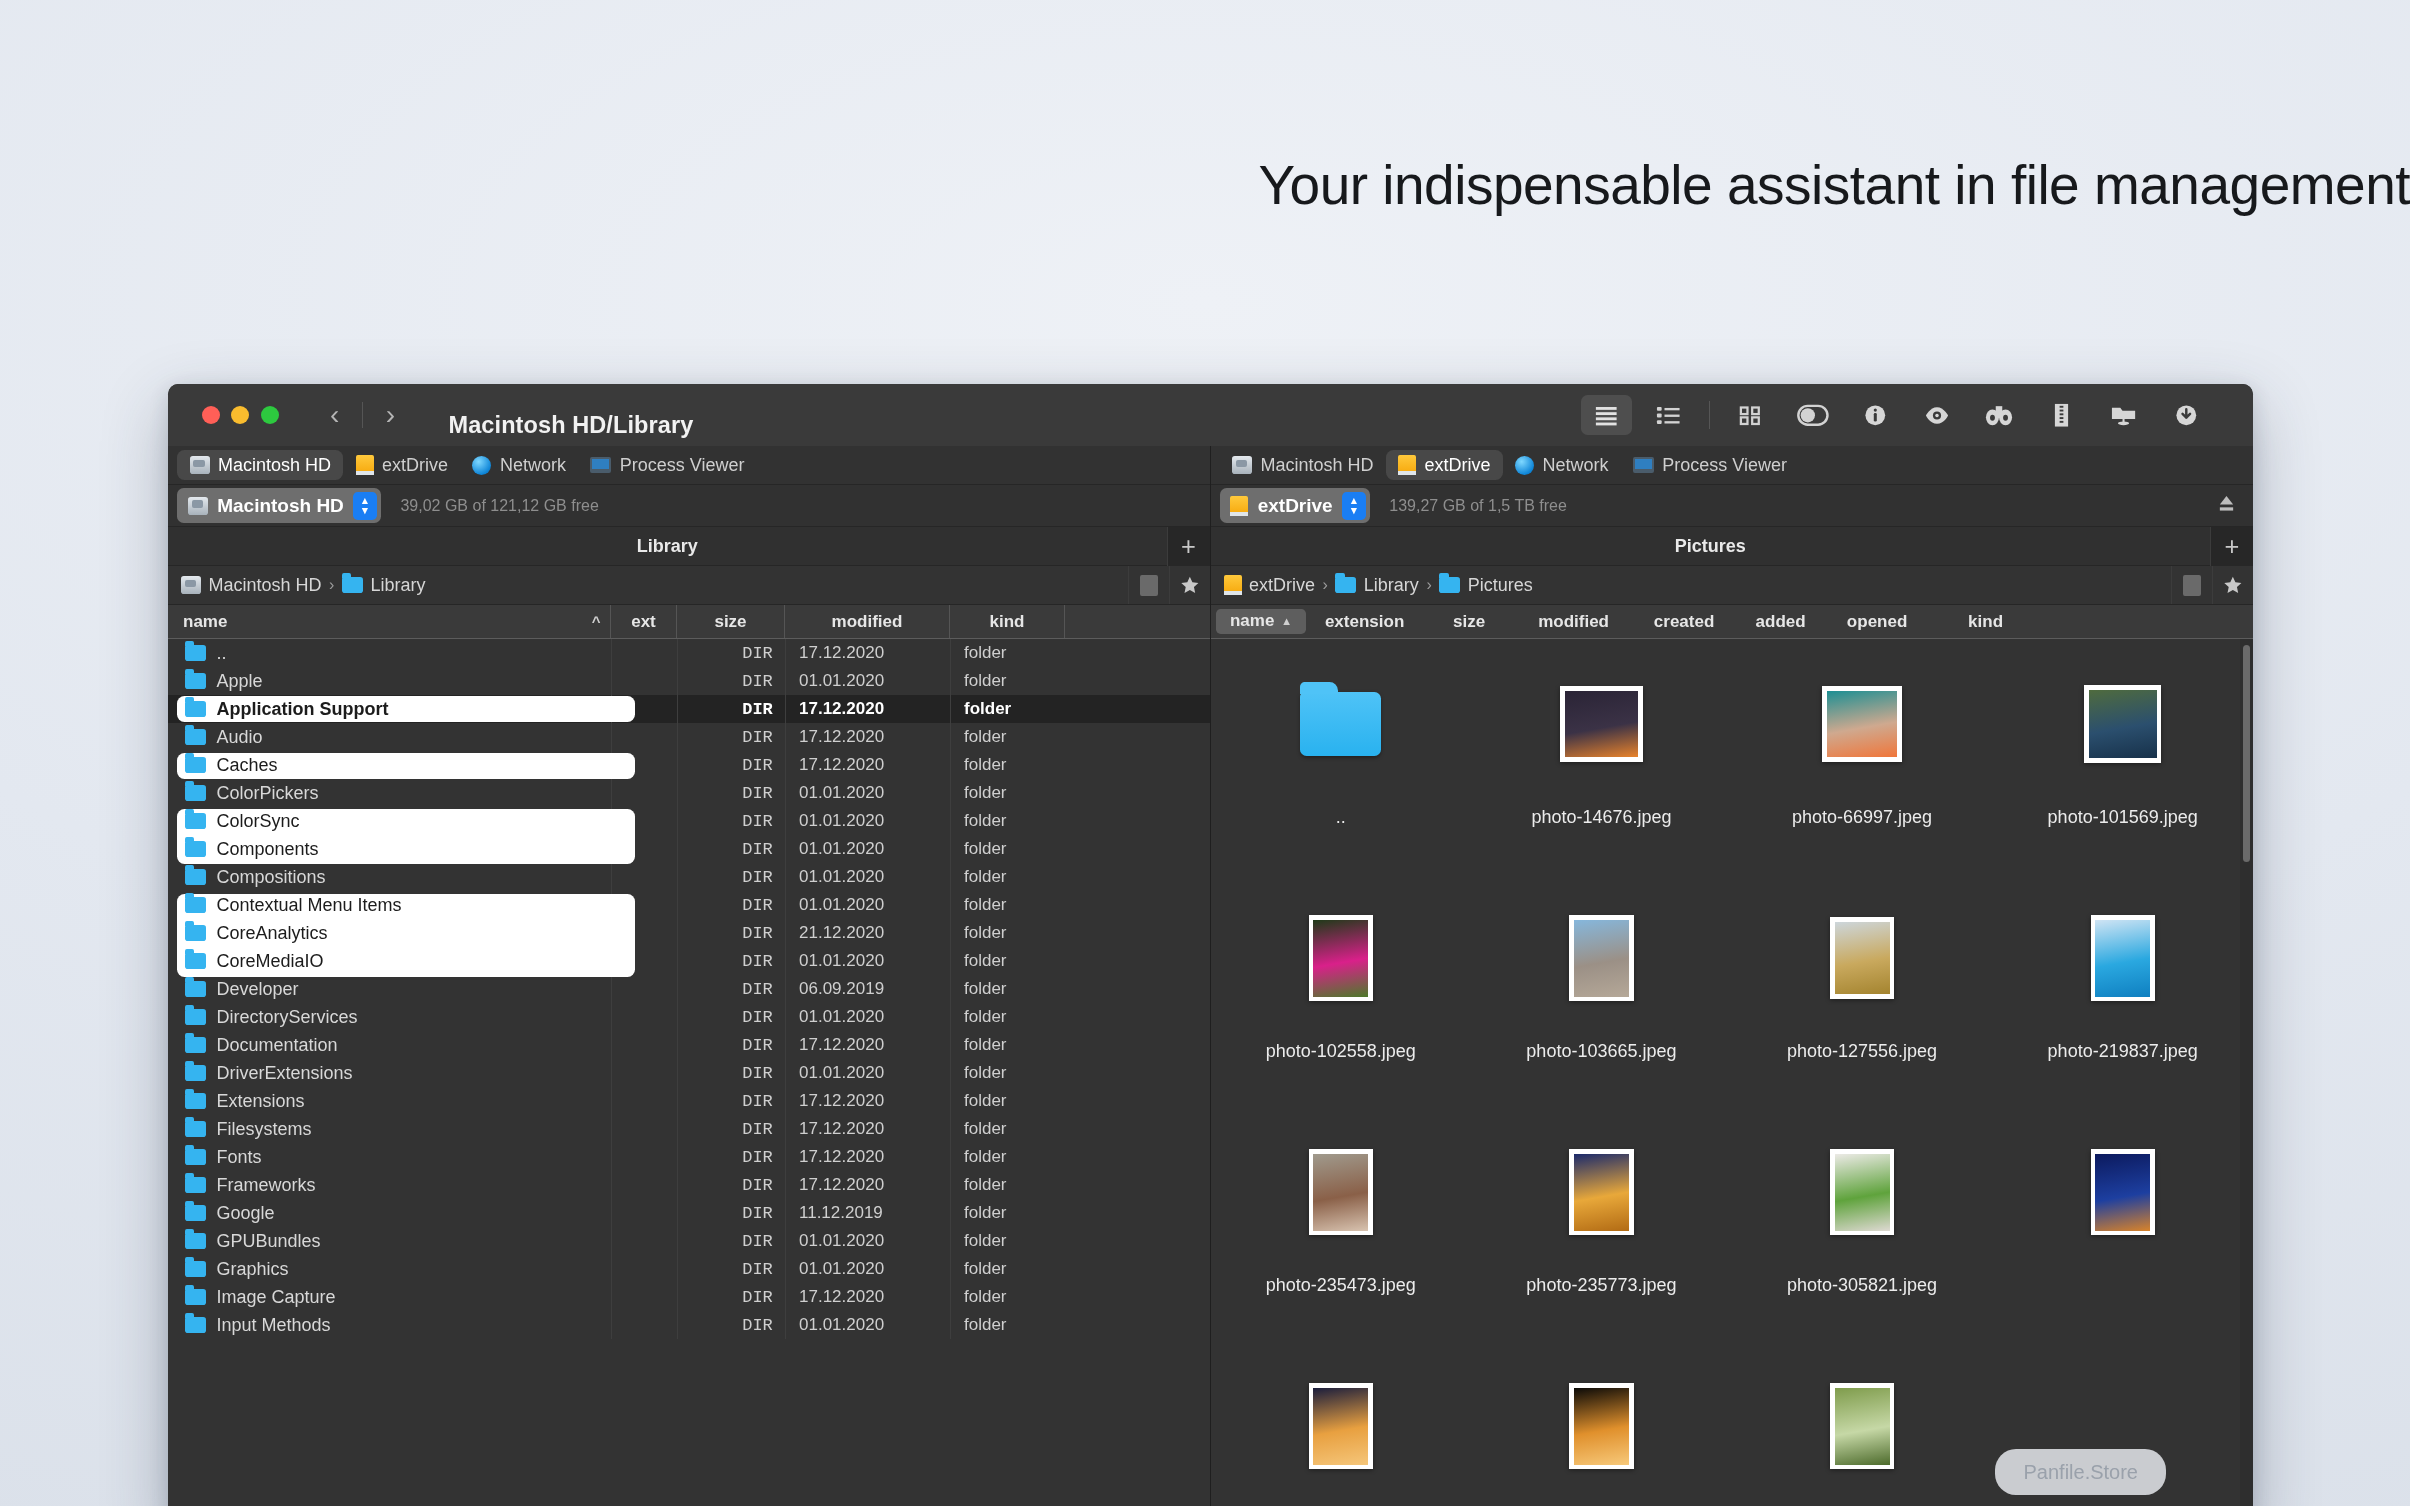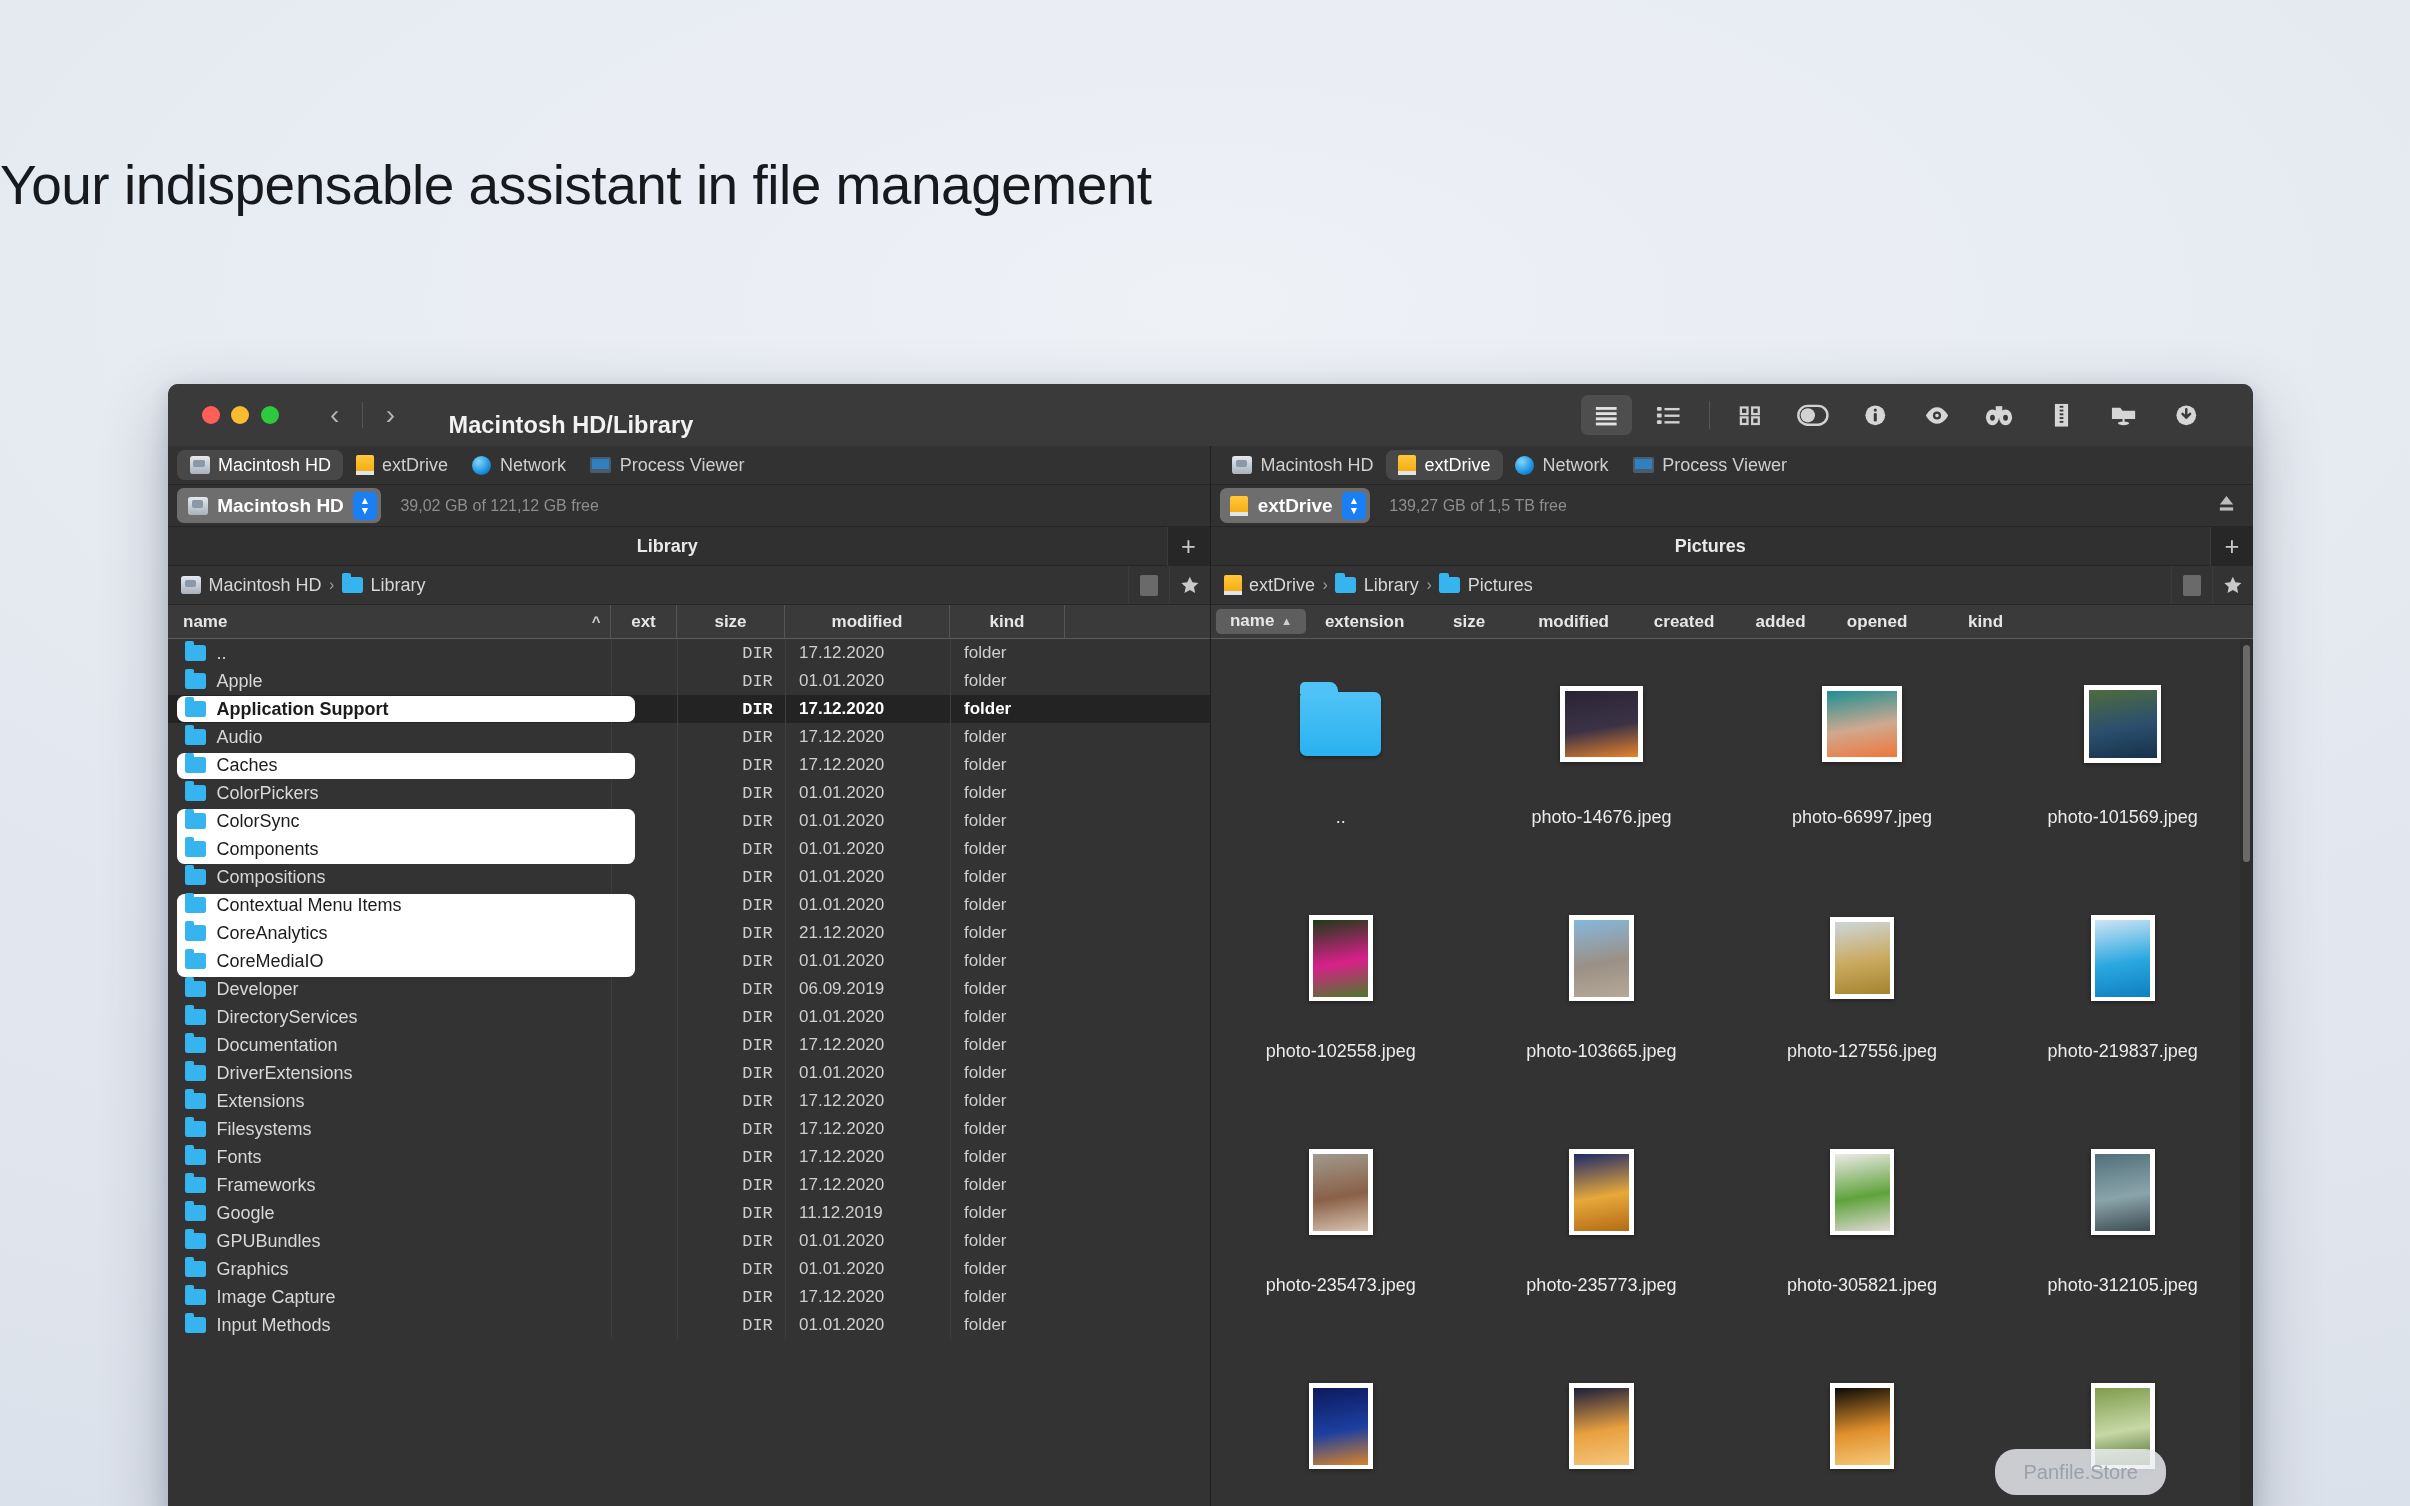--- a/index.html
+++ b/index.html
@@ -5,21 +5,21 @@
   * { box-sizing: border-box; margin: 0; padding: 0; }
   html, body { width: 2411px; height: 1507px; overflow: hidden; }
   body {
     font-family: "Liberation Sans", sans-serif;
     background: radial-gradient(ellipse 120% 90% at 50% 20%, #eef1f6 0%, #e3e8f0 55%, #dbe1ea 100%);
   }
 
   
   .headline {
     position: absolute; left: 0; right: 0; top: 153px;
-    text-align: left;
+    text-align: right;
     font-size: 55px; font-weight: 400; color: #17191c;
     letter-spacing: -0.5px;
   }
 
   
   .window {
     position: absolute; left: 168px; top: 384px;
     width: 2085px; height: 1139px;
     background: #2b2b2b;
     border-radius: 10.4px 10.4px 0 0;
@@ -1047,28 +1047,20 @@
               <div class="thumbbox">
                 <div class="thumb">
                   <div class="img" style="width: 55px; height: 77px; background: linear-gradient(170deg, rgb(236, 234, 230) 0%, rgb(95, 163, 60) 55%, rgb(222, 217, 210) 100%);"></div>
                 </div>
               </div>
               <div class="gname">photo-305821.jpeg</div>
             </div>
             <div class="gcell">
               <div class="thumbbox">
                 <div class="thumb">
-                  <div class="img" style="width: 55px; height: 77px; background: linear-gradient(170deg, rgb(81, 112, 122) 0%, rgb(139, 164, 171) 55%, rgb(60, 76, 82) 100%);"></div>
-                </div>
-              </div>
-              <div class="gname">photo-312105.jpeg</div>
-            </div>
-            <div class="gcell">
-              <div class="thumbbox">
-                <div class="thumb">
                   <div class="img" style="width: 55px; height: 77px; background: linear-gradient(170deg, rgb(12, 26, 94) 0%, rgb(29, 63, 160) 55%, rgb(216, 131, 42) 100%);"></div>
                 </div>
               </div>
               <div class="gname"></div>
             </div>
             <div class="gcell">
               <div class="thumbbox">
                 <div class="thumb">
                   <div class="img" style="width: 55px; height: 77px; background: linear-gradient(170deg, rgb(26, 29, 60) 0%, rgb(232, 160, 64) 55%, rgb(245, 198, 122) 100%);"></div>
                 </div>

